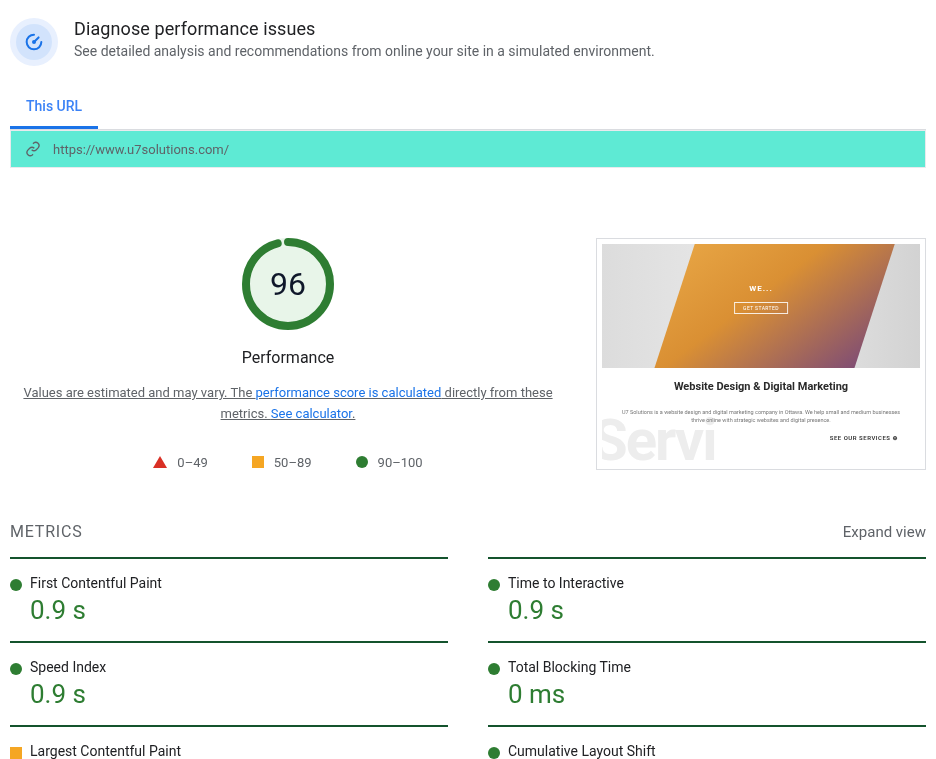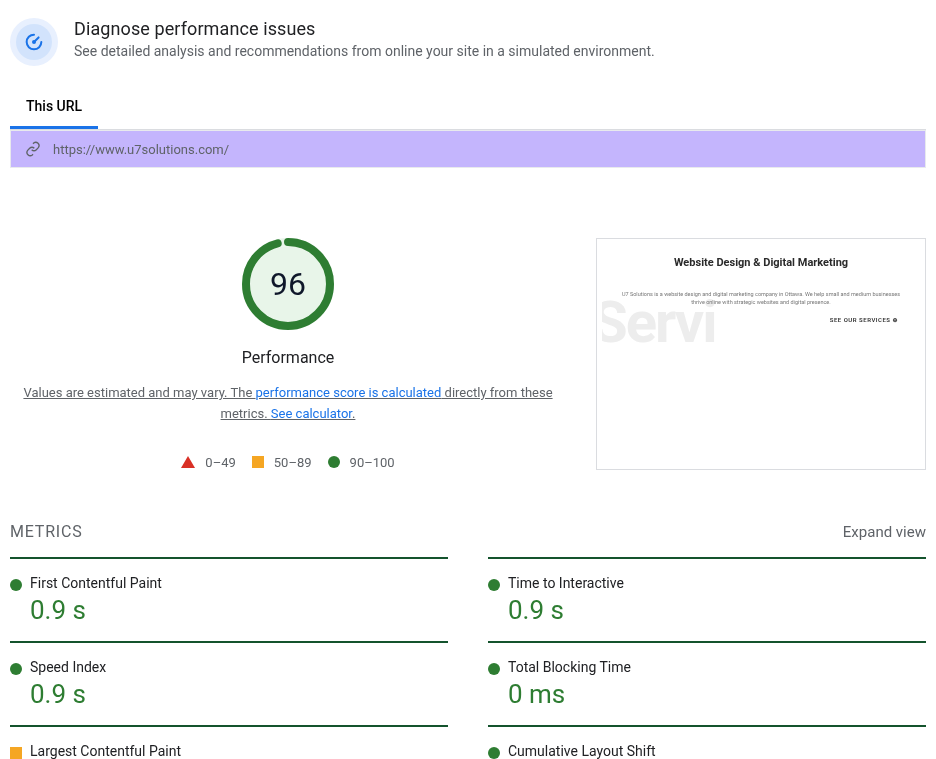--- a/index.html
+++ b/index.html
@@ -55,27 +55,27 @@
       color: #5f6368;
       font-weight: 400;
     }
     .tabs {
       display: flex;
       border-bottom: 1px solid #dadce0;
     }
     .tab {
       padding: 12px 16px;
       font-size: 14px;
-      color: #000000;
+      color: #3b82f6;
       border-bottom: 3px solid #1a73e8;
       cursor: pointer;
       font-weight: 500;
     }
     .url-bar {
-      background: #c4b5fd;
+      background: #5eead4;
       border: 1px solid #e8eaed;
       padding: 10px 14px;
       display: flex;
       align-items: center;
       gap: 12px;
       font-size: 13px;
       color: #5f6368;
     }
     .link-icon {
       width: 16px;
@@ -137,21 +137,21 @@
       text-decoration: underline;
     }
     .score-desc a {
       color: #1a73e8;
       text-decoration: none;
       cursor: pointer;
     }
     .legend {
       display: flex;
       justify-content: center;
-      gap: 16px;
+      gap: 44px;
       font-size: 13px;
       color: #5f6368;
       align-items: flex-end;
     }
     .legend-item {
       display: flex;
       align-items: center;
       gap: 10px;
     }
     .legend-tri {
@@ -242,21 +242,21 @@
       font-weight: 700;
       color: #ededed;
       letter-spacing: -2px;
       z-index: 0;
       line-height: 1;
     }
     .preview-headline {
       font-size: 11px;
       font-weight: 700;
       color: #2a2a2a;
-      margin-bottom: 22px;
+      margin-bottom: 16px;
       position: relative;
       z-index: 1;
     }
     .preview-body {
       font-size: 5.5px;
       color: #777;
       line-height: 1.4;
       margin-bottom: 10px;
       position: relative;
       z-index: 1;
@@ -377,20 +377,26 @@
       </div>
       <div class="legend-item">
         <div class="legend-circ"></div>
         <span>90–100</span>
       </div>
     </div>
   </div>
 
   <div class="preview">
     <div class="preview-inner">
+      <div class="preview-hero">
+        <div class="preview-hero-bg"></div>
+        <div class="preview-overlay"></div>
+        <div class="preview-hero-text">WE...</div>
+        <div class="preview-hero-btn">GET STARTED</div>
+      </div>
       <div class="preview-content">
         <div class="preview-decor">Servi</div>
         <div class="preview-headline">Website Design &amp; Digital Marketing</div>
         <div class="preview-body">U7 Solutions is a website design and digital marketing company in Ottawa. We help small and medium businesses thrive online with strategic websites and digital presence.</div>
         <div class="preview-cta">SEE OUR SERVICES ⊕</div>
       </div>
     </div>
   </div>
 </div>
 

